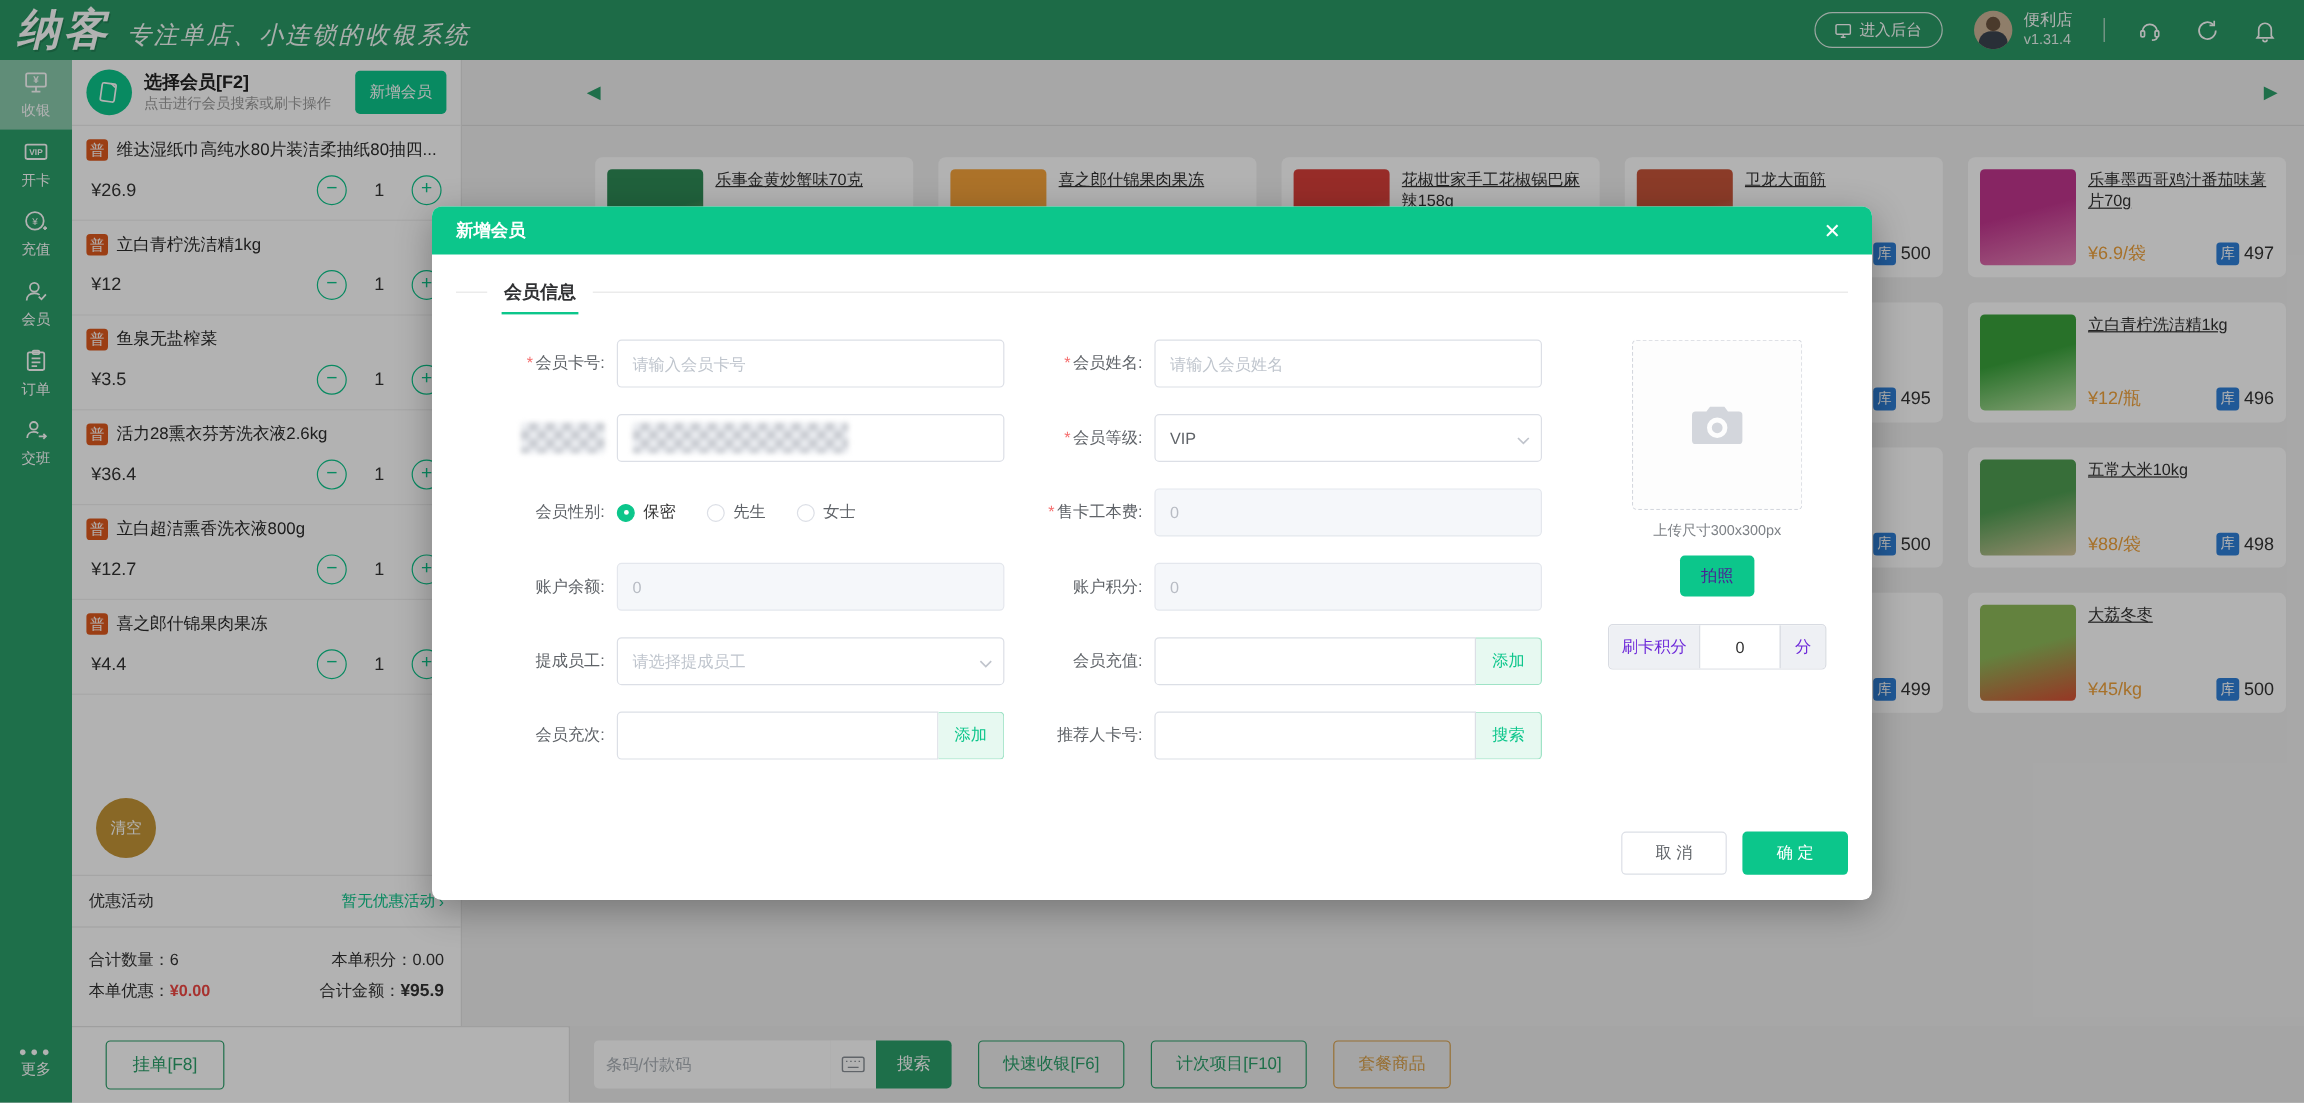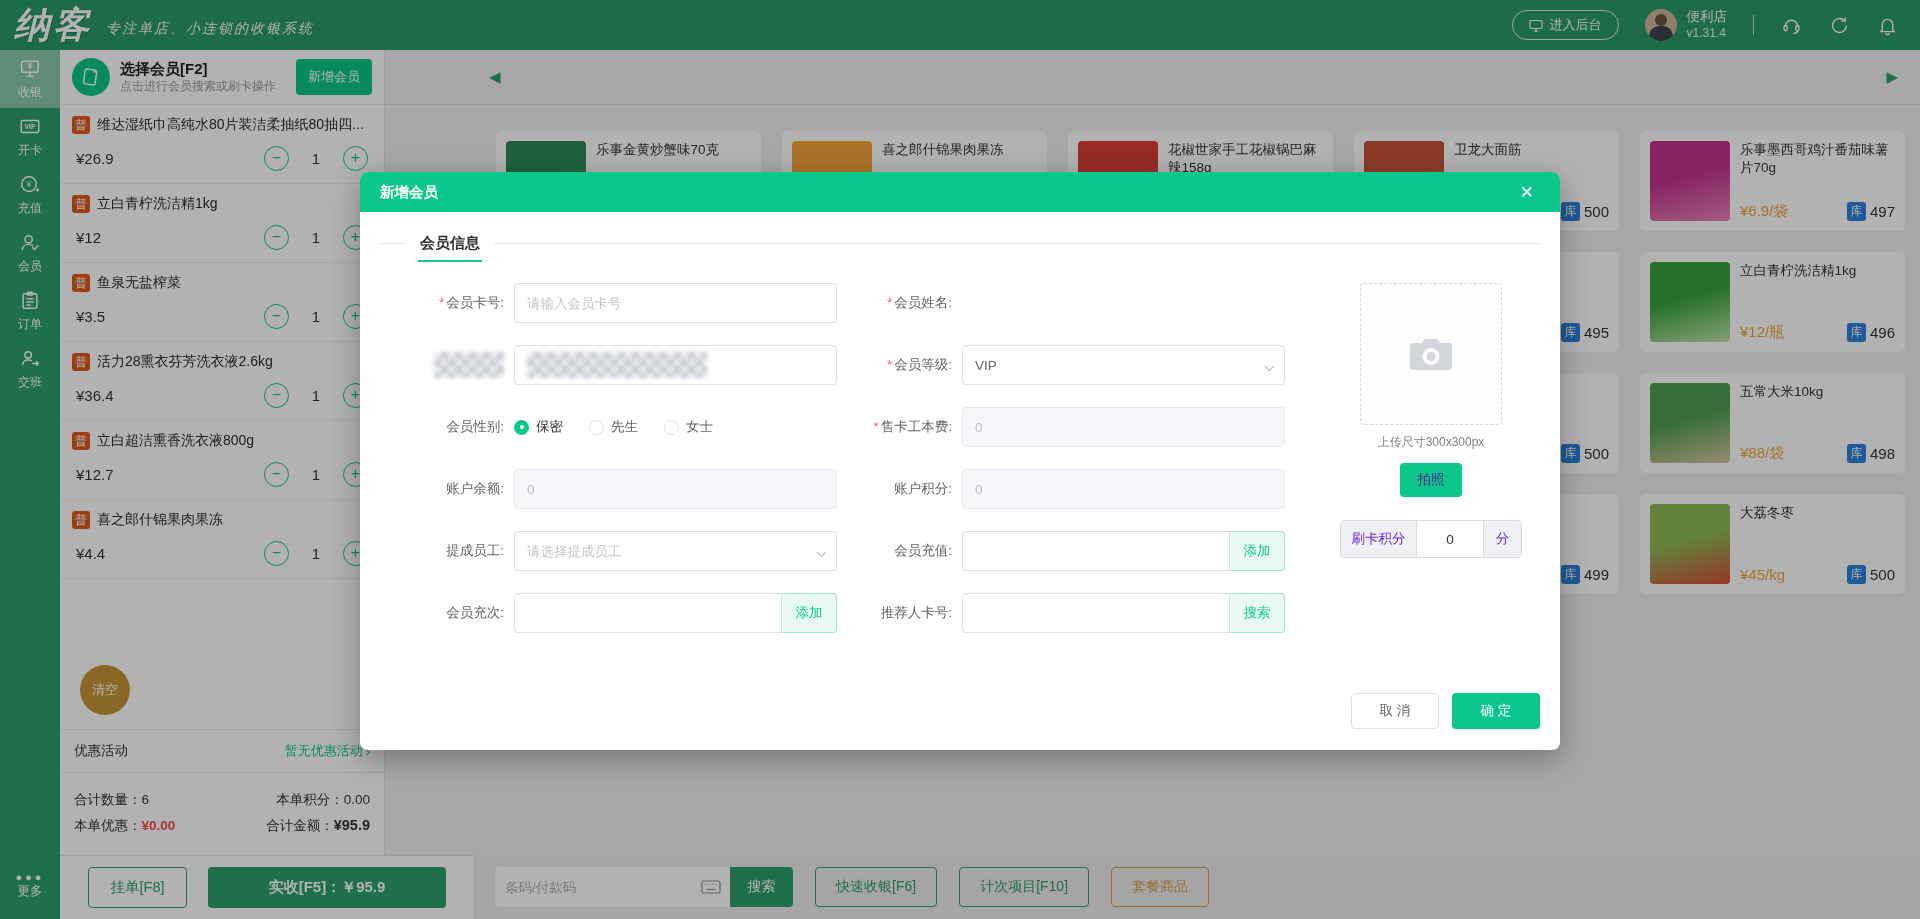--- a/index.html
+++ b/index.html
@@ -3,21 +3,21 @@
 <meta charset="utf-8">
 <style>
   html,body{margin:0;padding:0;background:#555;}
   *{box-sizing:border-box;font-family:"Liberation Sans","DejaVu Sans",sans-serif;}
   .app{position:relative;width:1920px;height:919px;background:#f0f0f0;overflow:hidden;
        display:grid;grid-template-rows:50px 805px 64px;grid-template-columns:60px 325px 1fr;}
 
   
   .topbar{grid-row:1;grid-column:1/4;background:var(--header-green);display:flex;align-items:center;color:#fff;padding:0 22px 0 14px;}
   .logo{font-size:36px;font-weight:900;font-style:italic;letter-spacing:3px;line-height:1;text-shadow:1px 1px 0 rgba(0,0,0,.15);}
-  .tagline{font-size:14px;font-style:italic;margin-left:14px;margin-top:8px;opacity:.95;letter-spacing:2px;}
+  .tagline{font-size:20px;font-style:italic;margin-left:14px;margin-top:8px;opacity:.95;letter-spacing:2px;}
   .top-right{margin-left:auto;display:flex;align-items:center;gap:26px;}
   .backstage{display:flex;align-items:center;gap:7px;border:1px solid rgba(255,255,255,.85);border-radius:16px;
              padding:5px 16px;font-size:13px;color:#fff;background:transparent;cursor:pointer;}
   .avatar{width:32px;height:32px;border-radius:50%;background:#cdb598;overflow:hidden;position:relative;}
   .avatar:before{content:"";position:absolute;left:10px;top:5px;width:12px;height:12px;border-radius:50%;background:#6b5340;}
   .avatar:after{content:"";position:absolute;left:4px;top:17px;width:24px;height:16px;border-radius:10px 10px 0 0;background:#3c4450;}
   .store{display:flex;flex-direction:column;line-height:1.25;margin-left:-16px;}
   .store .nm{font-size:13.5px;}
   .store .ver{font-size:12px;opacity:.9;}
   .vdiv{width:1px;height:20px;background:rgba(255,255,255,.7);}
@@ -71,21 +71,21 @@
   .main{grid-row:2;grid-column:3;display:flex;flex-direction:column;background:#f0f0f0;overflow:hidden;}
   .tabs-bar{height:55px;flex:none;border-bottom:1px solid #dcdcdc;display:flex;align-items:center;padding:0 18px 0 100px;gap:5px;}
   .tab-arrow{color:var(--brand);font-size:15px;background:none;border:none;cursor:pointer;padding:4px;}
   .tab{height:34px;padding:0 18px;border-radius:4px;background:#e3e3e3;color:#333;font-size:13.5px;border:none;cursor:pointer;}
   .tab.active{background:var(--primary);color:#fff;}
   .tab-spacer{flex:1;}
   .grid{flex:1;padding:26px 20px 0 111px;display:grid;grid-template-columns:repeat(5,265px);grid-auto-rows:100px;gap:21px;align-content:start;}
   .card{background:#fff;border-radius:6px;padding:10px;display:flex;gap:10px;cursor:pointer;overflow:hidden;}
   .p-img{flex:none;width:80px;height:80px;border-radius:4px;}
   .p-body{flex:1;min-width:0;display:flex;flex-direction:column;}
-  .p-name{font-size:13.5px;color:#333;line-height:1.35;max-height:38px;overflow:hidden;}
+  .p-name{font-size:13.5px;color:#333;line-height:1.35;max-height:38px;overflow:hidden;text-decoration:underline;}
   .p-foot{margin-top:auto;display:flex;align-items:center;}
   .p-price{color:var(--price-orange);font-size:15px;}
   .p-stock{margin-left:auto;display:flex;align-items:center;gap:4px;font-size:15px;color:#333;}
   .k-badge{width:19px;height:19px;border-radius:3px;background:var(--stock-blue);color:#fff;font-size:12px;font-style:normal;
            display:flex;align-items:center;justify-content:center;}
 
   
   .bottom-left{grid-row:3;grid-column:2;width:415px;background:#fff;border-top:1px solid #e4e4e4;border-right:1px solid #e0e0e0;
                display:flex;align-items:center;gap:21px;padding:0 28px;position:relative;z-index:1;}
   .hold-btn{width:99px;height:41px;background:#fff;border:1px solid var(--brand);color:var(--brand);border-radius:4px;font-size:14.5px;cursor:pointer;}
@@ -621,21 +621,20 @@
                 <b style="font-weight:normal;">500</b>
         </span>
       </div>
     </div>
   </div>
       </div>
   </div>
 
   <div class="bottom-left">
     <button class="hold-btn">挂单[F8]</button>
-    <button class="pay-btn">实收[F5]：￥95.9</button>
   </div>
   <div class="bottom-main">
     <div class="scan-group">
       <input class="scan-input" placeholder="条码/付款码" style="">
       <div class="kb-box">
         <svg width="20" height="14" viewBox="0 0 20 14" fill="none" stroke="currentColor" stroke-width="1.2">
             <rect x="1" y="1" width="18" height="12" rx="1.5"></rect>
             <line x1="4" y1="4.5" x2="5.2" y2="4.5"></line>
             <line x1="7.5" y1="4.5" x2="8.7" y2="4.5"></line>
             <line x1="11" y1="4.5" x2="12.2" y2="4.5"></line>
@@ -663,20 +662,23 @@
     </div>
 
     <div class="form">
 
       <div class="f-row">
         <div class="f-label"><span class="star">*</span><span>会员卡号:</span></div>
         <div class="f-field">
             <input class="inp" placeholder="请输入会员卡号" style="">
           </div>
         <div class="f-label c2"><span class="star">*</span><span>会员姓名:</span></div>
+        <div class="f-field">
+            <input class="inp" placeholder="请输入会员姓名" style="">
+          </div>
       </div>
 
       <div class="f-row">
         <div class="f-label"><span class="redact" style="width:70px;vertical-align:middle;"></span></div>
         <div class="f-field">
             <div class="inp" style="display:flex;align-items:center;">
               <span class="redact" style="width:180px;"></span>
             </div>
           </div>
         <div class="f-label c2"><span class="star">*</span><span>会员等级:</span></div>

